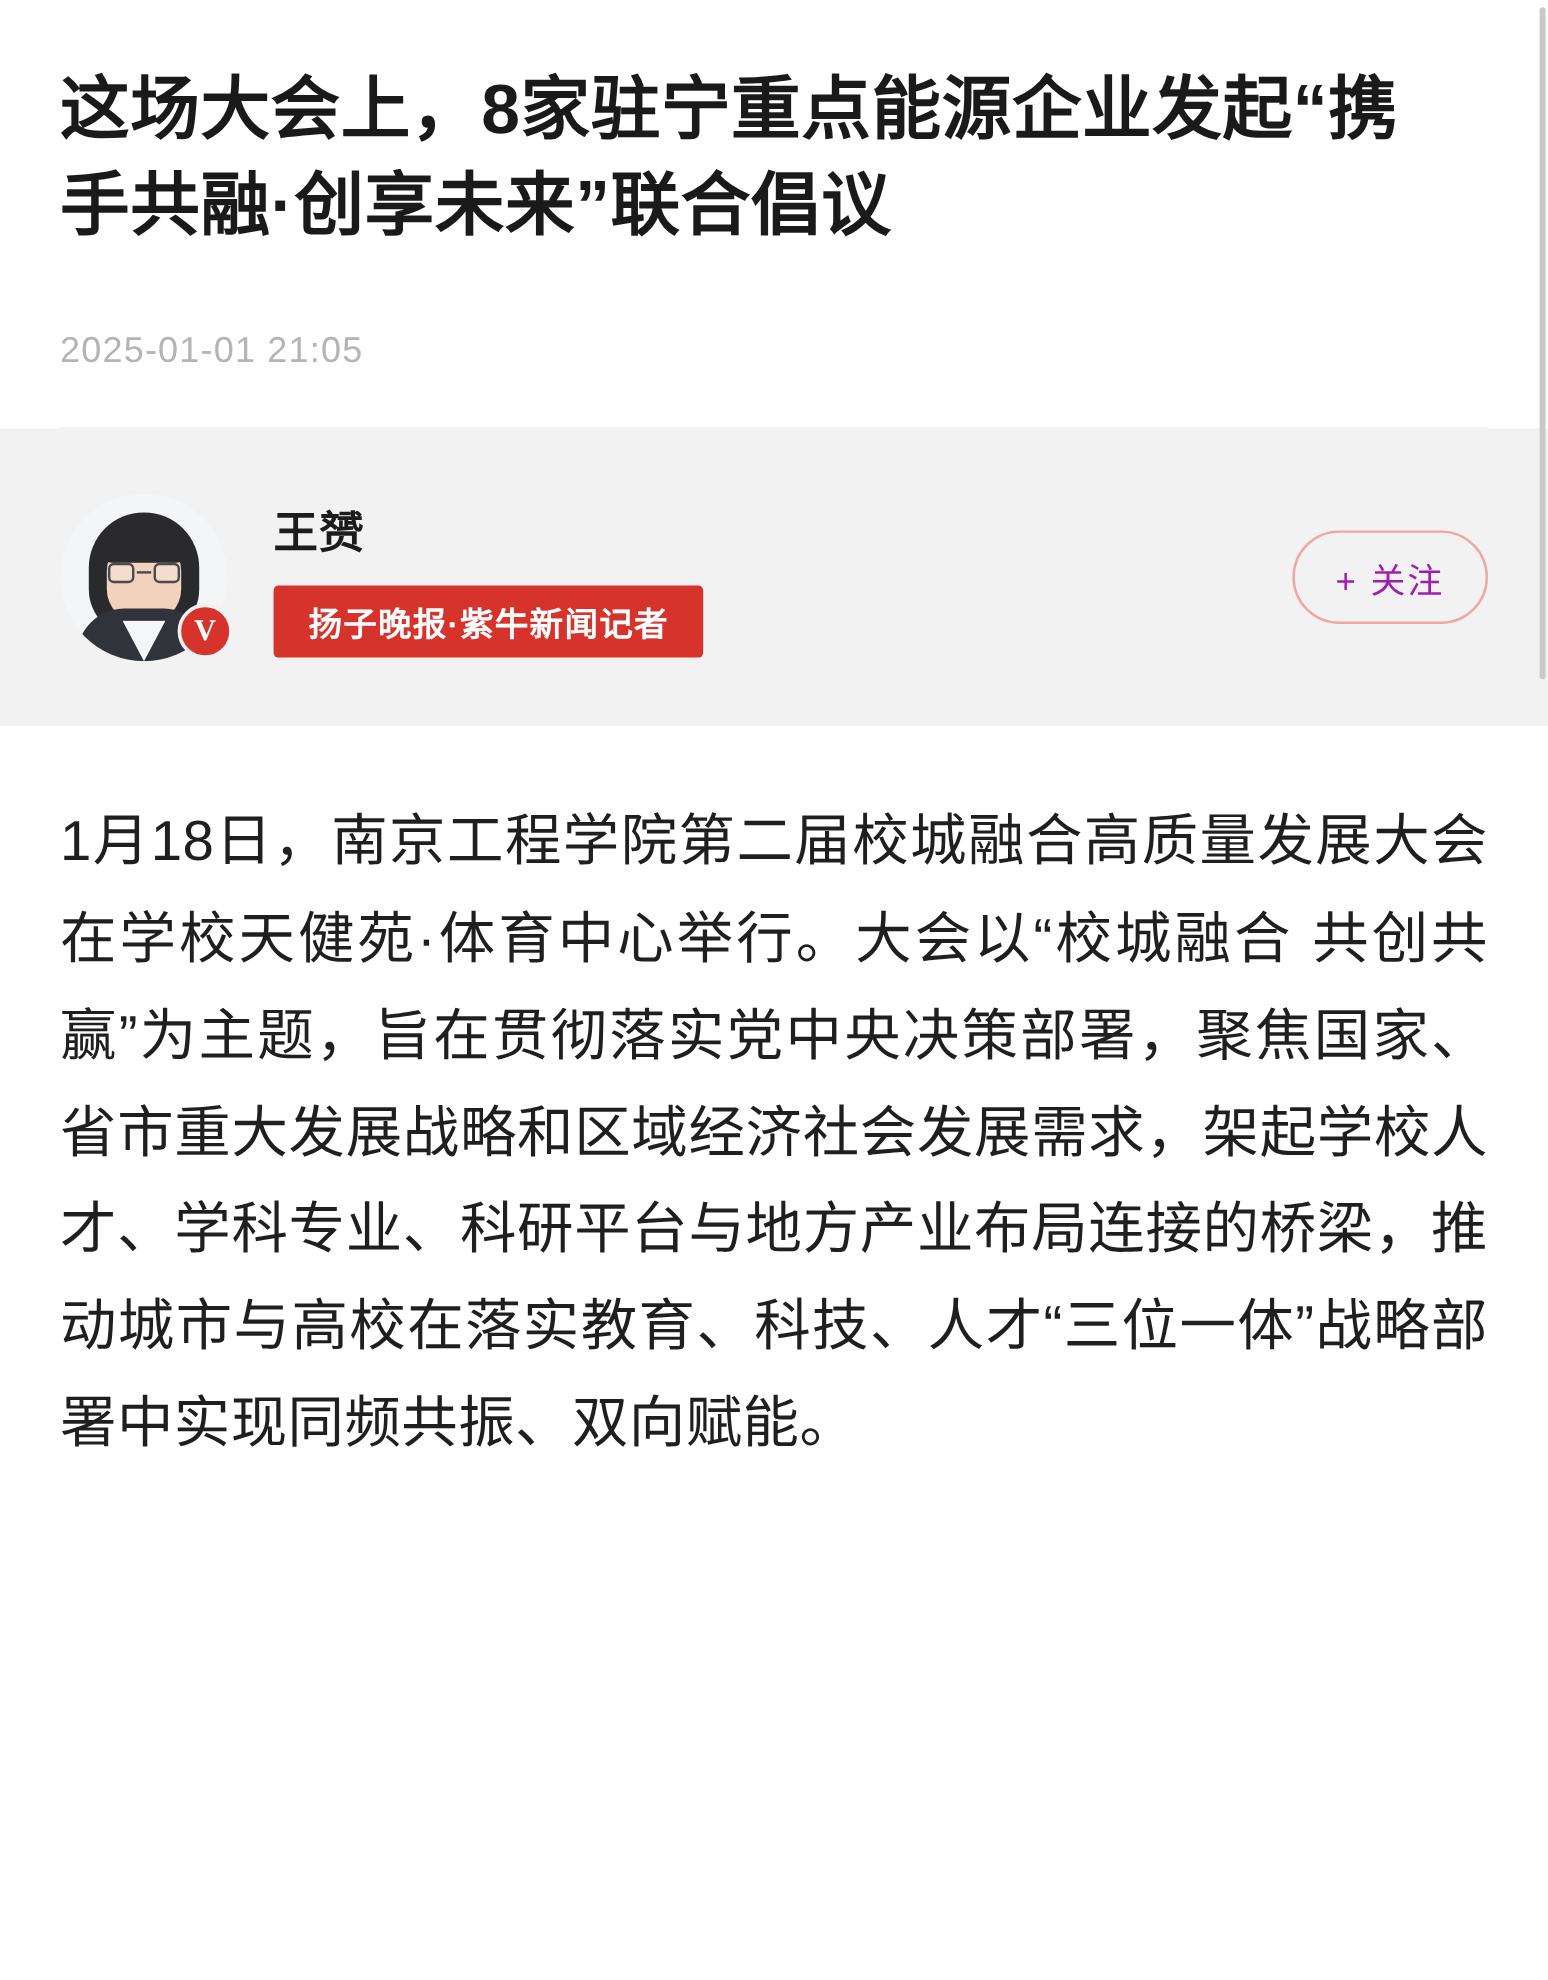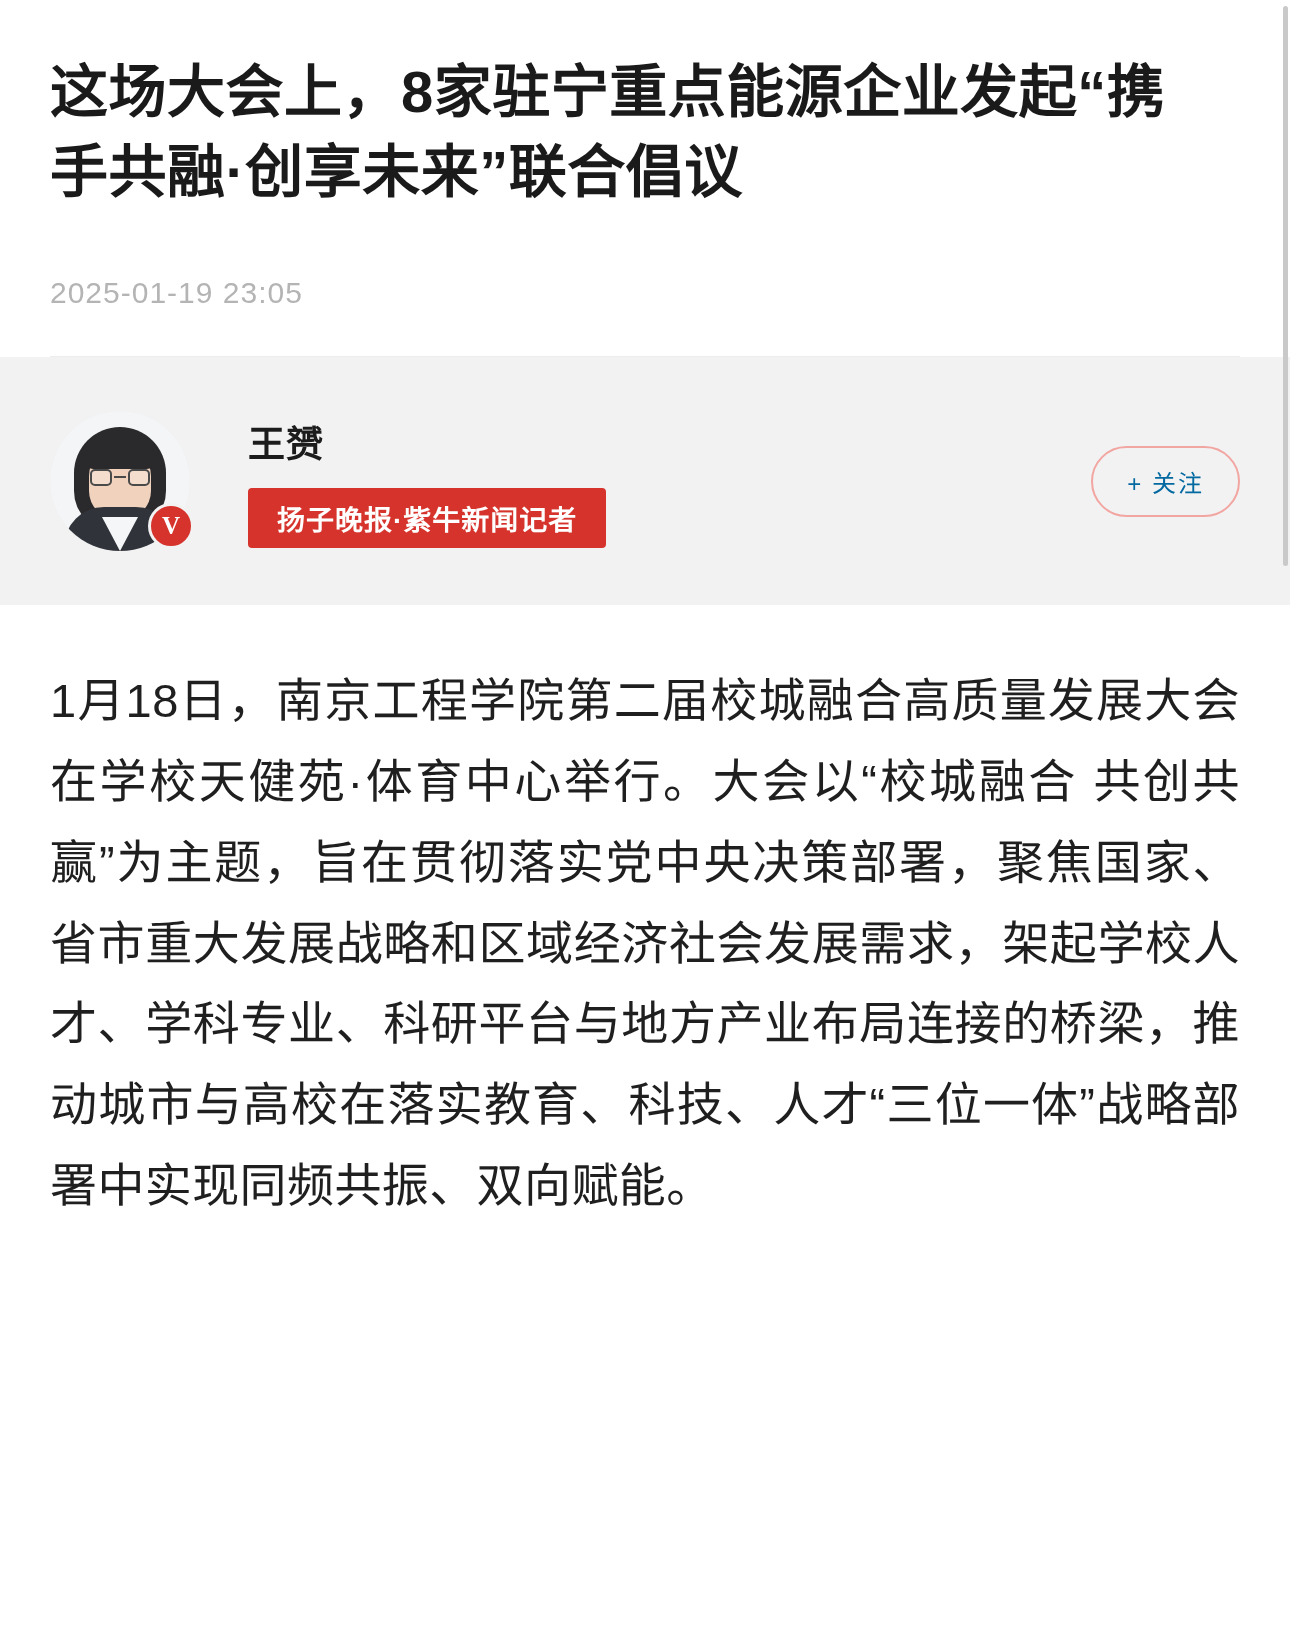--- a/index.html
+++ b/index.html
@@ -141,21 +141,21 @@
     background: #d6332c;
     border: 3px solid #f2f2f2;
     color: #ffffff;
     font-size: 25px;
     font-weight: 700;
     line-height: 40px;
     text-align: center;
     font-family: "Liberation Serif", serif;
   }
   .author-meta {
-    margin-left: 58px;
+    margin-left: 38px;
     flex: 1 1 auto;
   }
   .author-name {
     font-size: 37px;
     font-weight: 700;
     color: #1c1c1c;
     letter-spacing: 1px;
   }
   .author-tag {
     display: inline-block;
@@ -164,23 +164,23 @@
     color: #ffffff;
     font-size: 28px;
     font-weight: 700;
     padding: 10px 29px;
     border-radius: 4px;
     letter-spacing: 1px;
   }
   .follow-button {
     flex: 0 0 auto;
     border: 2px solid #f2a6a2;
-    color: #0369a1;
+    color: #a21caf;
     background: transparent;
-    font-size: 24px;
+    font-size: 29px;
     padding: 16px 34px;
     border-radius: 44px;
     letter-spacing: 2px;
     cursor: pointer;
     white-space: nowrap;
     font-family: "Liberation Sans", "DejaVu Sans", sans-serif;
   }
 
   
   .article-body {
@@ -215,21 +215,21 @@
 </style>
 </head>
 <body>
 
 <div class="page">
 
   <div class="article-head">
     <h1 class="article-title">这场大会上，8家驻宁重点能源企业发起“携手共融·创享未来”联合倡议</h1>
 
     <div class="source-row">
-      <div class="publish-time">2025-01-19 23:05</div>
+      <div class="publish-time">2025-01-01 21:05</div>
     </div>
 
     <div class="head-divider"></div>
   </div>
 
   <div class="author-bar">
     <div class="avatar-wrap">
       <div class="avatar">
         <div class="av-bg"></div>
         <div class="av-hair"></div>

